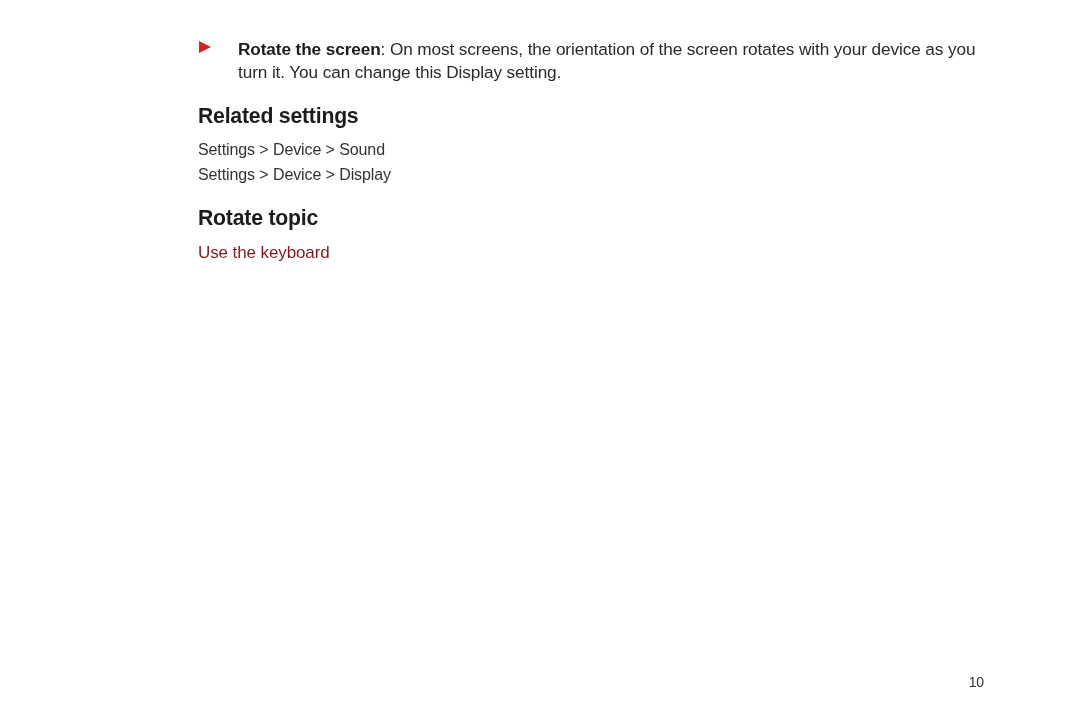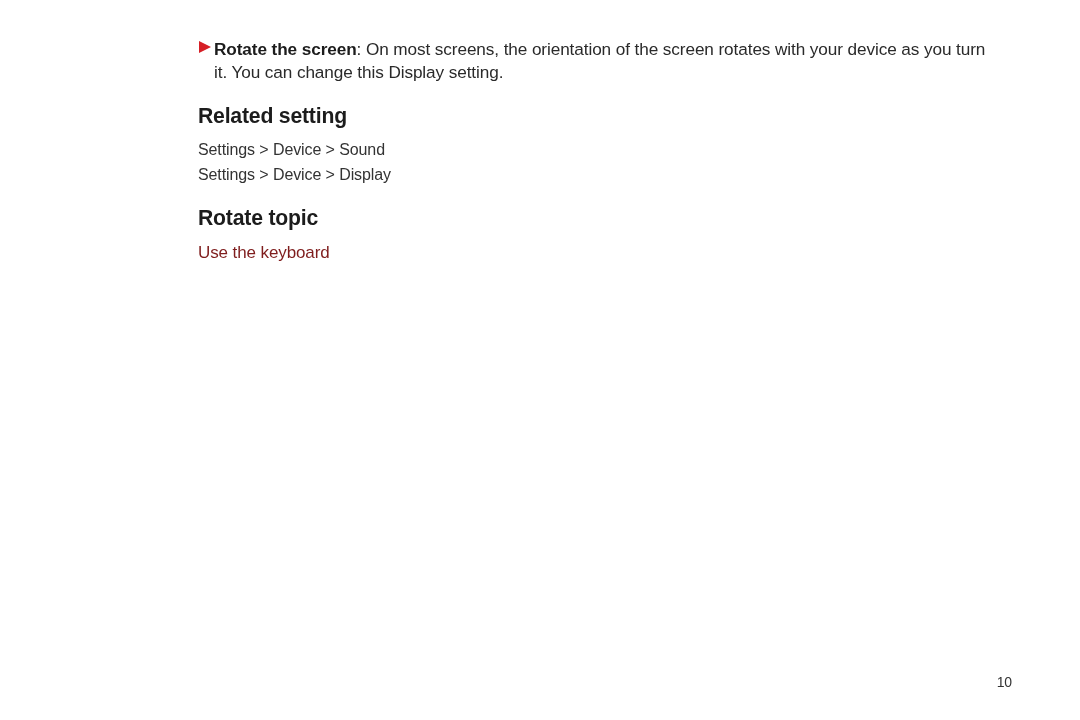--- a/index.html
+++ b/index.html
@@ -12,21 +12,21 @@
       height: 720px;
       background: #ffffff;
       font-family: "Helvetica Neue", Helvetica, Arial, sans-serif;
       color: #262626;
       position: relative;
       padding: 38px 80px 0 198px;
       letter-spacing: -0.1px;
     }
     .bullet-item {
       display: flex;
-      gap: 2px;
+      gap: 26px;
       margin-bottom: 20px;
     }
     .bullet-icon {
       flex: 0 0 auto;
       margin-top: 2px;
     }
     .bullet-icon svg {
       display: block;
     }
     .bullet-text {
@@ -55,42 +55,42 @@
     .link {
       font-size: 17px;
       color: #7f1d1d;
       line-height: 1.55;
       cursor: pointer;
       display: inline-block;
     }
     .page-number {
       position: absolute;
       bottom: 30px;
-      right: 68px;
+      right: 96px;
       font-size: 14px;
       color: #333333;
     }
   </style>
 </head>
 <body>
 
 
 
 <div class="bullet-item">
   <span class="bullet-icon">
     <svg width="14" height="14" viewBox="0 0 14 14">
       <polygon points="1,1 13,7 1,13" fill="#d61f26"></polygon>
     </svg>
   </span>
   <p class="bullet-text">
     <strong>Rotate the screen</strong><span>: On most screens, the orientation of the screen rotates with your device as you turn it. You can change this Display setting.</span>
   </p>
 </div>
 
-<h2 class="heading">Related setting</h2>
+<h2 class="heading">Related settings</h2>
 <p class="path-line">Settings &gt; Device &gt; Sound</p>
 <p class="path-line">Settings &gt; Device &gt; Display</p>
 
 <h2 class="heading">Rotate topic</h2>
 <a class="link">Use the keyboard</a>
 
 <div class="page-number">10</div>
 
 
 

